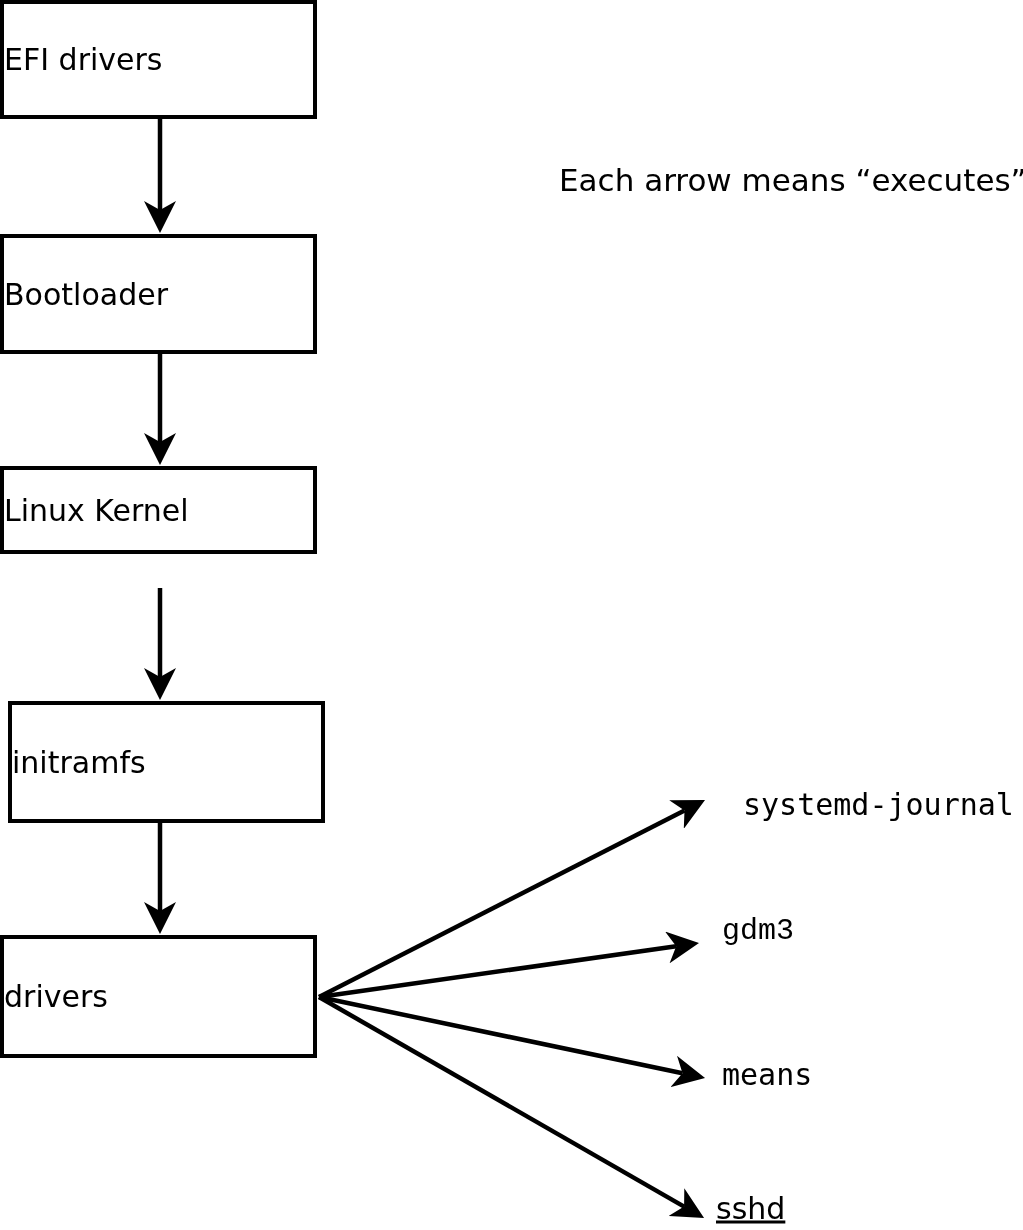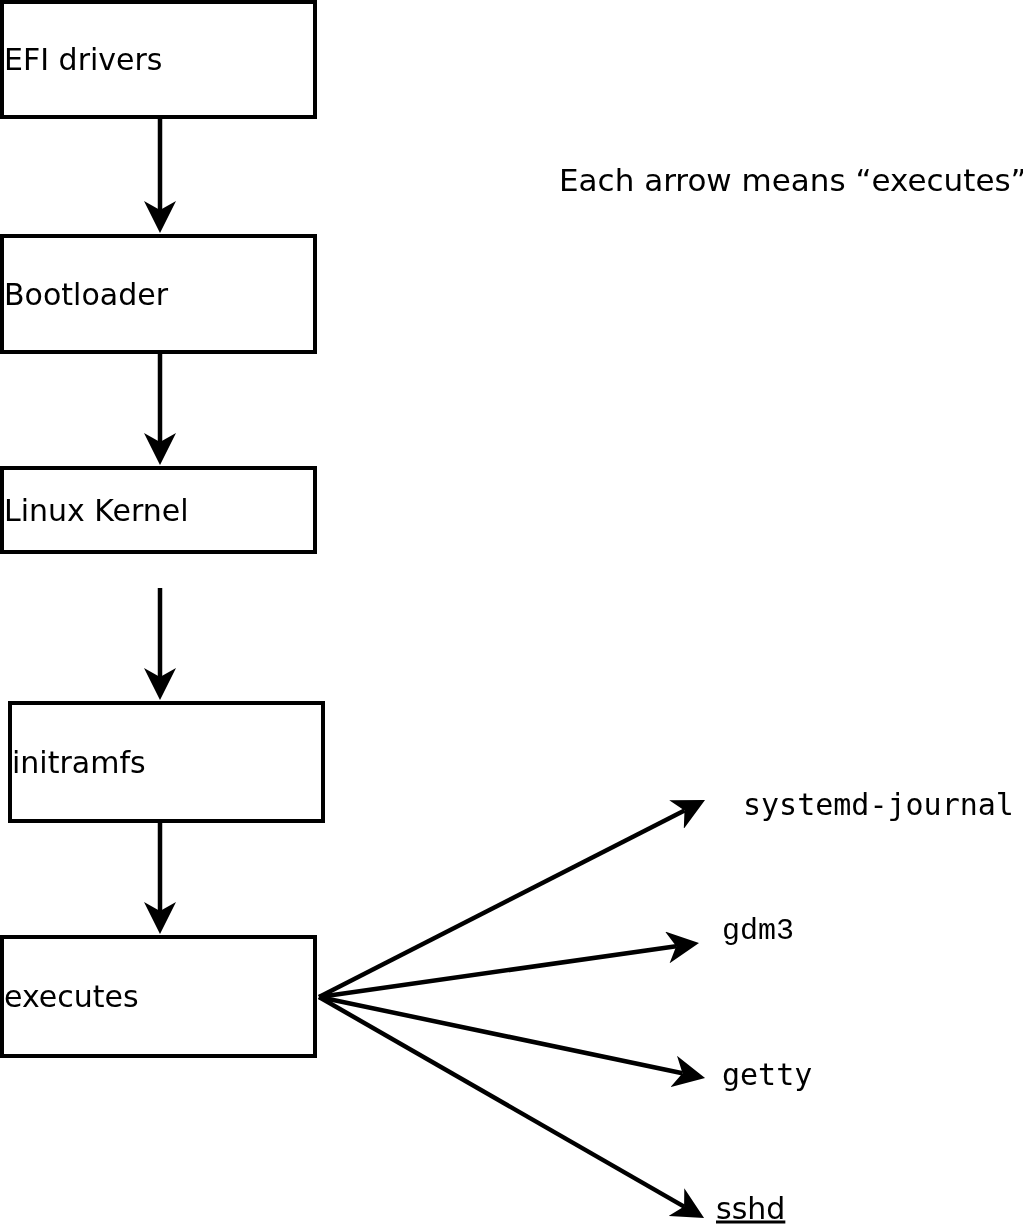--- a/index.html
+++ b/index.html
@@ -106,26 +106,26 @@
 
   <div class="flow-box" id="box-kernel">
     <span class="box-label">Linux Kernel</span>
   </div>
 
   <div class="flow-box" id="box-initram">
     <span class="box-label">initramfs</span>
   </div>
 
   <div class="flow-box" id="box-systemd">
-    <span class="box-label">executes</span>
+    <span class="box-label">drivers</span>
   </div>
 
   <span class="proc-label proc-mono" id="label-journal">systemd-journal</span>
 
   <span class="proc-label proc-mono" id="label-gdm3">gdm3</span>
 
-  <span class="proc-label proc-mono" id="label-getty">getty</span>
+  <span class="proc-label proc-mono" id="label-getty">means</span>
 
   <span class="proc-label proc-sans" id="label-sshd">sshd</span>
 
   <span class="annotation">Each arrow means “executes”.</span>
 
 </div>
 
 </body></html>

